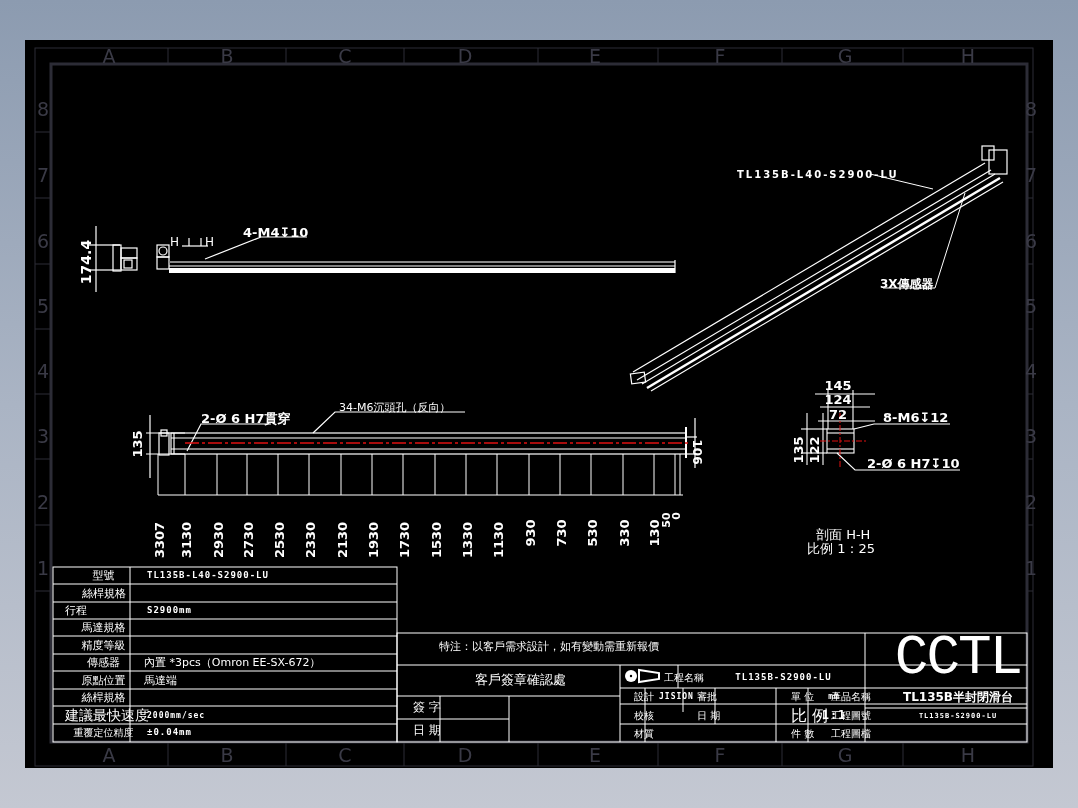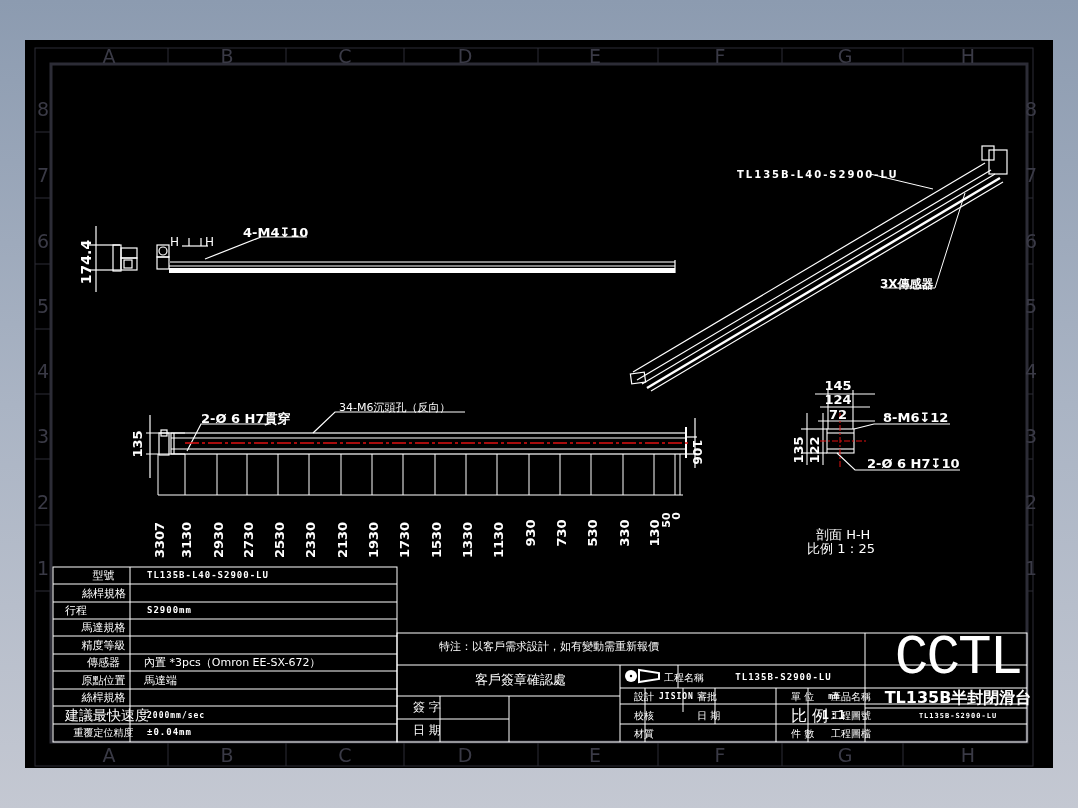--- a/index.html
+++ b/index.html
@@ -358,16 +358,16 @@
   <div class="tb-cell" style="left:597px;top:686px;font-size:10px">材質</div>
   <div class="tb-cell" style="left:754px;top:649px;font-size:10px">單 位</div>
   <div class="tb-cell tb-mono" style="left:783px;top:649px;width:28px;text-align:center;font-size:8px">mm</div>
   <div class="tb-cell" style="left:754px;top:668px;font-size:16px">比 例</div>
   <div class="tb-cell tb-mono" style="left:783px;top:668px;width:28px;text-align:center;font-size:12px">1:1</div>
   <div class="tb-cell" style="left:754px;top:686px;font-size:10px">件 數</div>
   <div class="tb-cell" style="left:794px;top:649px;font-size:10px">產品名稱</div>
   <div class="tb-cell" style="left:794px;top:668px;font-size:10px">工程圖號</div>
   <div class="tb-cell" style="left:794px;top:686px;font-size:10px">工程圖檔</div>
   <div class="tb-cell" style="left:840px;top:588px;width:162px;text-align:center;font-family:Liberation Mono, monospace;font-size:56px;line-height:60px;letter-spacing:-2px">CCTL</div>
-  <div class="tb-cell" style="left:840px;top:650px;width:162px;text-align:center;font-size:16px;font-weight:bold">TL135B半封閉滑台</div>
+  <div class="tb-cell" style="left:840px;top:650px;width:162px;text-align:center;font-size:12px;font-weight:bold">TL135B半封閉滑台</div>
   <div class="tb-cell tb-mono" style="left:840px;top:669px;width:162px;text-align:center;font-size:7px">TL135B-S2900-LU</div>
 </div>
 </div>
 
 </body></html>

